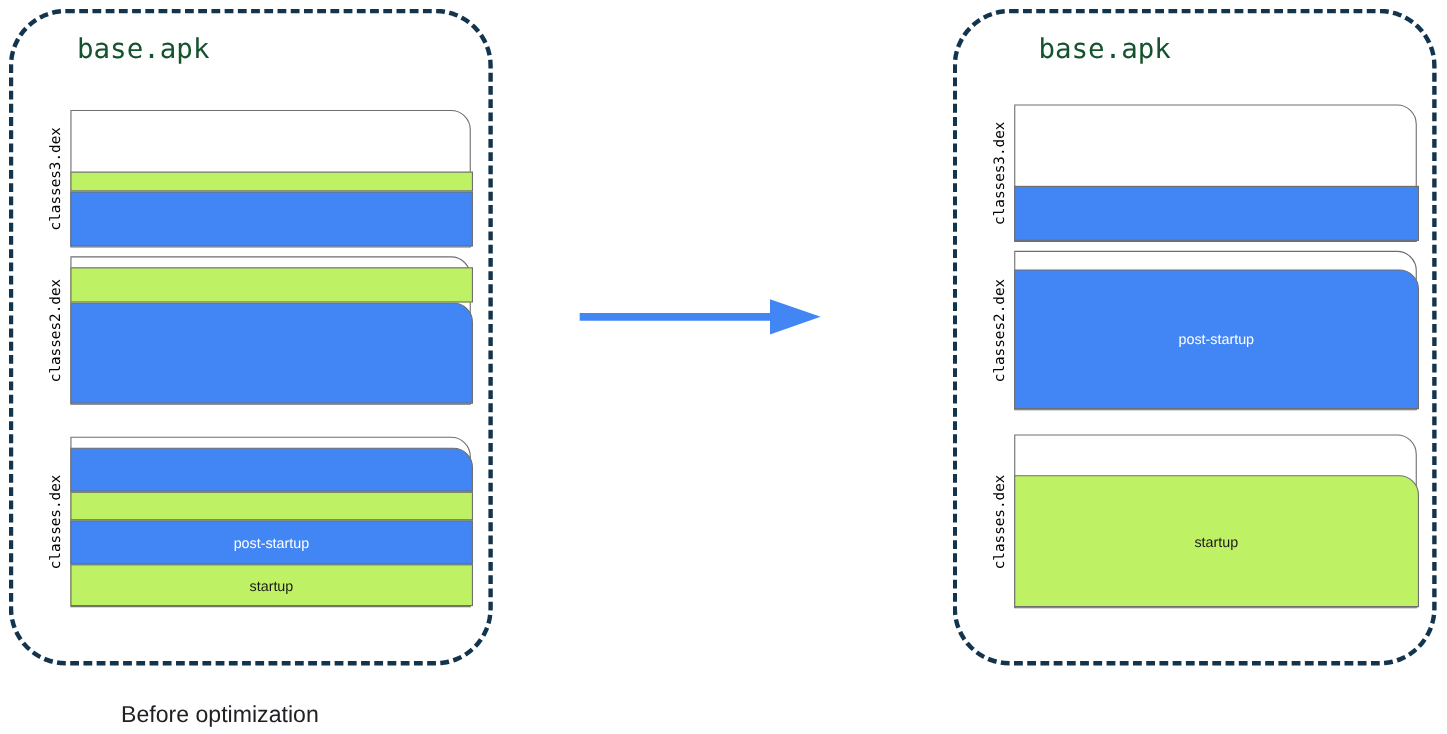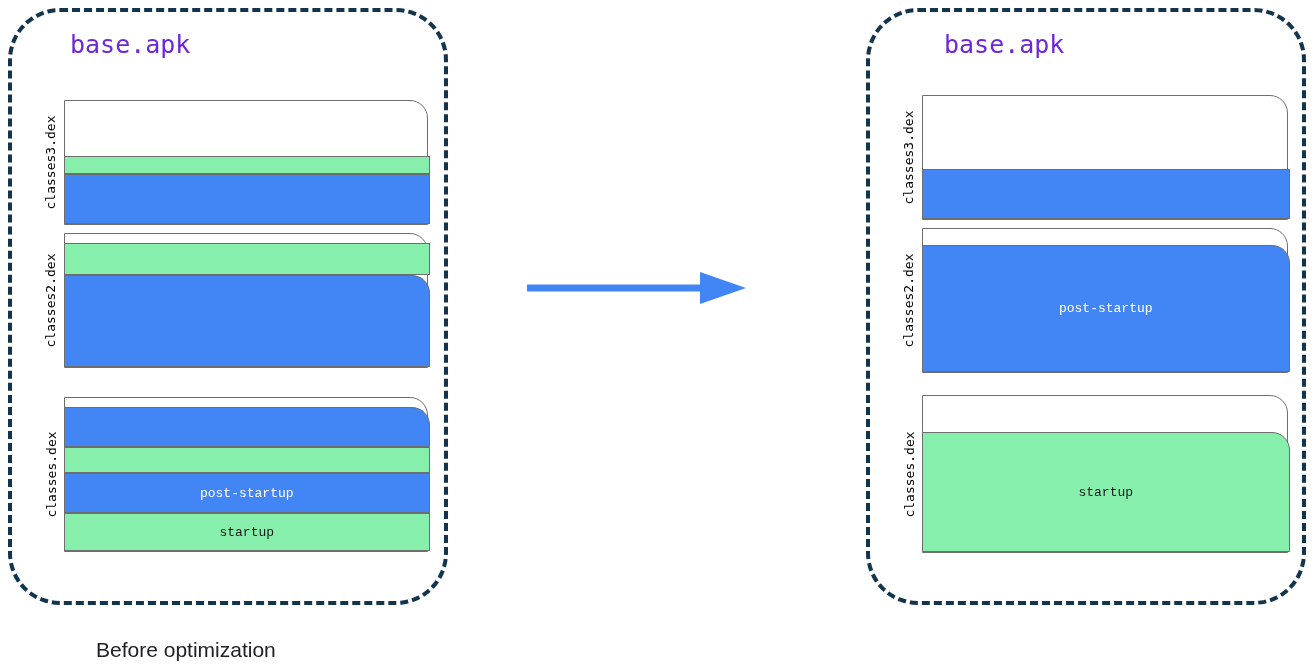--- a/index.html
+++ b/index.html
@@ -30,21 +30,21 @@
     background: #ffffff;
   }
   .apk-container.left  { left: 8px;   top: 8px; width: 440px; height: 597px; }
   .apk-container.right { left: 866px; top: 8px; width: 440px; height: 597px; }
 
   .apk-title {
     position: absolute;
     top: 30px;
     font-family: "DejaVu Sans Mono", "Liberation Mono", monospace;
     font-size: 25px;
-    color: #6d28d9;
+    color: #14532d;
     letter-spacing: 0px;
     white-space: nowrap;
   }
   .apk-title.left  { left: 70px; }
   .apk-title.right { left: 944px; }
 
   
   .dex-group {
     position: absolute;
   }
@@ -85,27 +85,27 @@
   
   .seg {
     position: absolute;
     left: -1.5px;
     right: -3px;
     box-sizing: border-box;
     border: 1.5px solid #6e6e6e;
     display: flex;
     align-items: center;
     justify-content: center;
-    font-family: Liberation Mono, monospace;
+    font-family: Liberation Sans, sans-serif;
     font-size: 13px;
     letter-spacing: 0px;
     white-space: nowrap;
   }
   .seg.blue  { background: #4285f4; color: #ffffff; }
-  .seg.green { background: #86efac; color: #1a1a1a; }
+  .seg.green { background: #bef264; color: #1a1a1a; }
   
   .seg.round-tr { border-radius: 0 18px 0 0; }
 
   
   .arrow-wrap {
     position: absolute;
     left: 520px;
     top: 262px;
     width: 240px;
     height: 52px;
@@ -113,21 +113,21 @@
 
   
   .caption {
     position: absolute;
     top: 638px;
     font-family: "Liberation Sans", sans-serif;
     font-size: 21px;
     color: #202124;
     white-space: nowrap;
   }
-  .caption.left  { left: 96px; }
+  .caption.left  { left: 110px; }
   .caption.right { left: 972px; }
 </style>
 </head>
 <body>
 
 <div class="stage">
 
   <div class="apk-container left"></div>
 
   <div class="apk-title left">base.apk</div>

